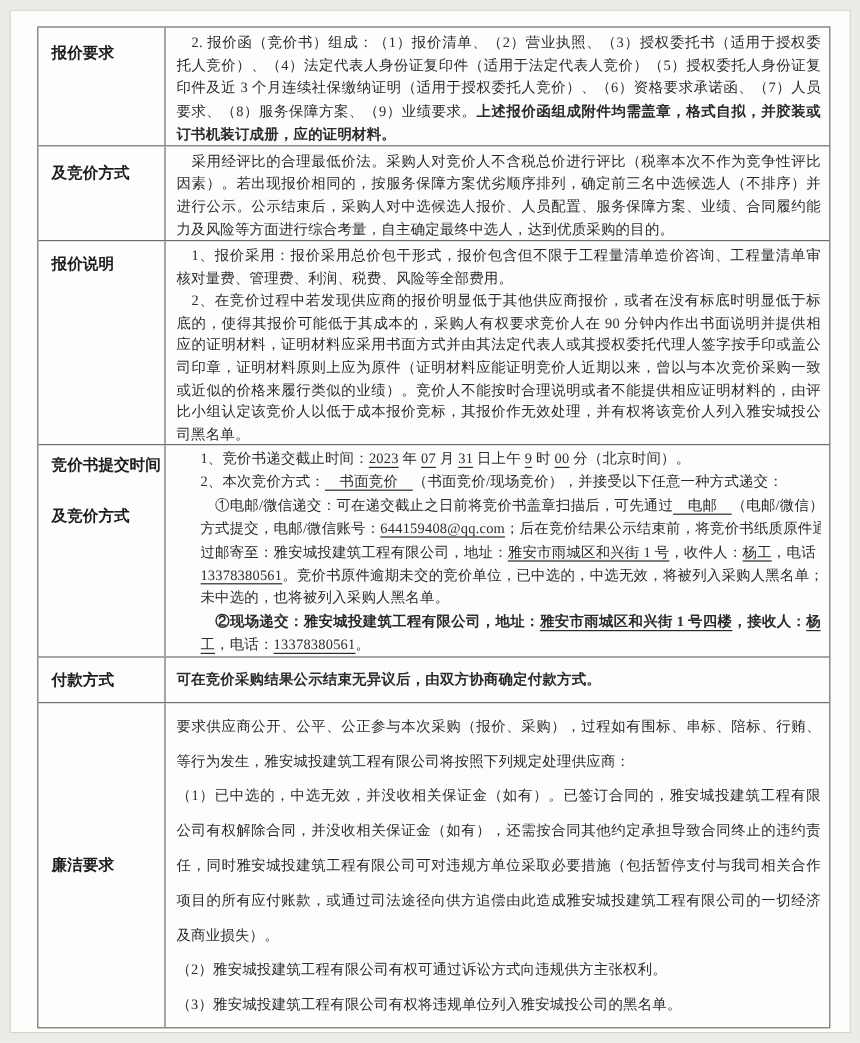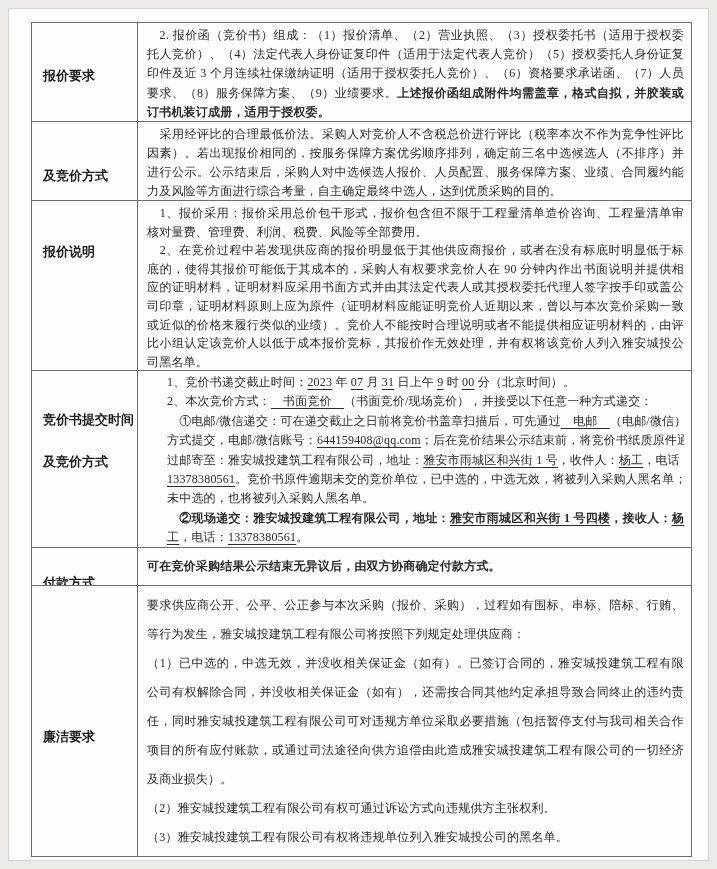--- a/index.html
+++ b/index.html
@@ -23,21 +23,21 @@
   .row:last-child{border-bottom:none;}
   .label-cell{
     width:106px;box-sizing:border-box;flex:0 0 106px;
     border-right:1px solid #6e6e6e;
     font-family:"Liberation Sans","DejaVu Sans",sans-serif;
     font-weight:700;font-size:13px;color:#1d1d1d;
     padding-left:11px;white-space:nowrap;
     display:flex;flex-direction:column;
   }
   .label-cell.mid{justify-content:center;}
-  .label-line{line-height:18px;margin-top:32px;}
+  .label-line{line-height:18px;}
   .content-cell{
     flex:1;box-sizing:border-box;overflow:hidden;
     padding-left:9px;padding-right:7px;
     font-size:12px;letter-spacing:0.2px;
   }
   .tline{
     text-align:justify;text-align-last:justify;
     white-space:nowrap;overflow:hidden;
   }
   .tline.end{text-align-last:left;}
@@ -51,21 +51,21 @@
   <div class="doc-table">
       <div class="row" style="height: 99px;">
         <div class="label-cell" style="padding-top: 12px;">
           <div class="label-line">报价要求</div>
         </div>
         <div class="content-cell" style="padding-top: 3px;">
           <div class="tline" style="height: 19.2px; line-height: 19.2px;"><span>　2. 报价函（竞价书）组成：（1）报价清单、（2）营业执照、（3）授权委托书（适用于授权委</span></div>
           <div class="tline" style="height: 19.2px; line-height: 19.2px;"><span>托人竞价）、（4）法定代表人身份证复印件（适用于法定代表人竞价）（5）授权委托人身份证复</span></div>
           <div class="tline" style="height: 19.2px; line-height: 19.2px;"><span>印件及近 3 个月连续社保缴纳证明（适用于授权委托人竞价）、（6）资格要求承诺函、（7）人员</span></div>
           <div class="tline" style="height: 19.2px; line-height: 19.2px;"><span>要求、（8）服务保障方案、（9）业绩要求。</span><span class="b">上述报价函组成附件均需盖章，格式自拟，并胶装或</span></div>
-          <div class="tline end" style="height: 19.2px; line-height: 19.2px;"><span class="b">订书机装订成册，适用于授权委。</span></div>
+          <div class="tline end" style="height: 19.2px; line-height: 19.2px;"><span class="b">订书机装订成册，应的证明材料。</span></div>
         </div>
       </div>
       <div class="row" style="height: 79px;">
         <div class="label-cell" style="padding-top: 13px;">
           <div class="label-line">及竞价方式</div>
         </div>
         <div class="content-cell" style="padding-top: 3px;">
           <div class="tline" style="height: 19px; line-height: 19px;"><span>　采用经评比的合理最低价法。采购人对竞价人不含税总价进行评比（税率本次不作为竞争性评比</span></div>
           <div class="tline" style="height: 19px; line-height: 19px;"><span>因素）。若出现报价相同的，按服务保障方案优劣顺序排列，确定前三名中选候选人（不排序）并</span></div>
           <div class="tline" style="height: 19px; line-height: 19px;"><span>进行公示。公示结束后，采购人对中选候选人报价、人员配置、服务保障方案、业绩、合同履约能</span></div>

